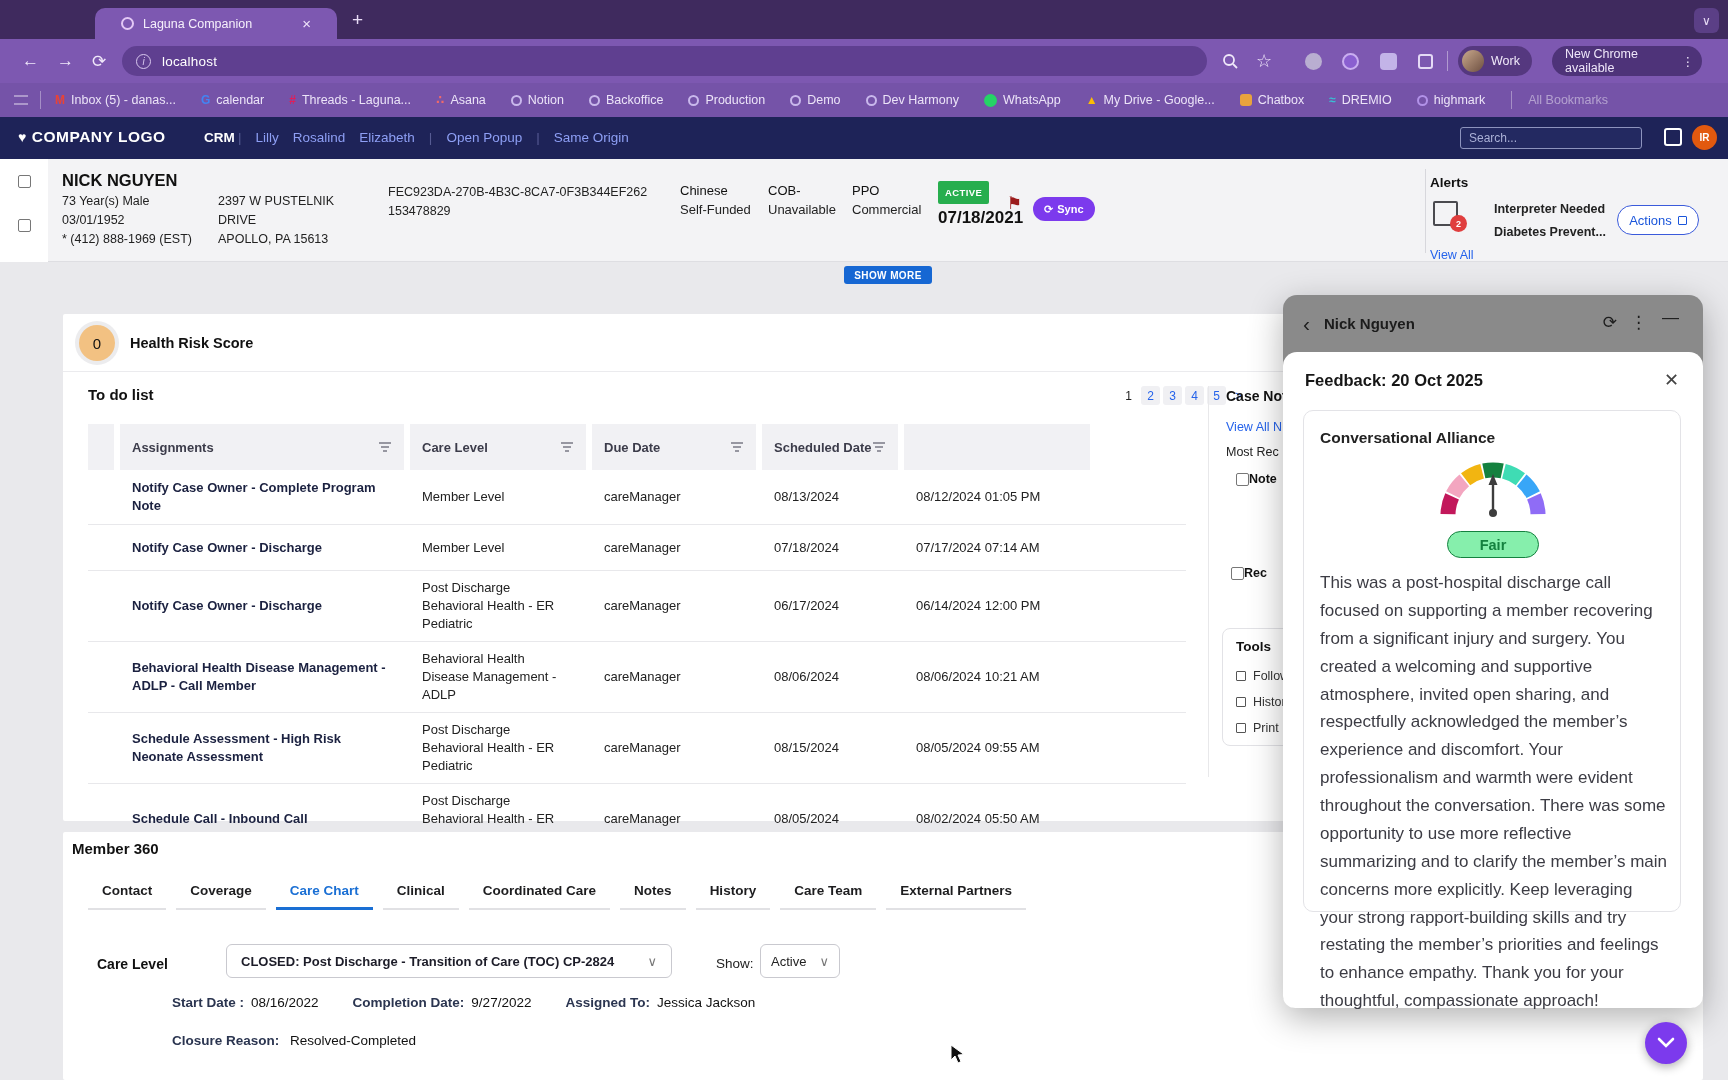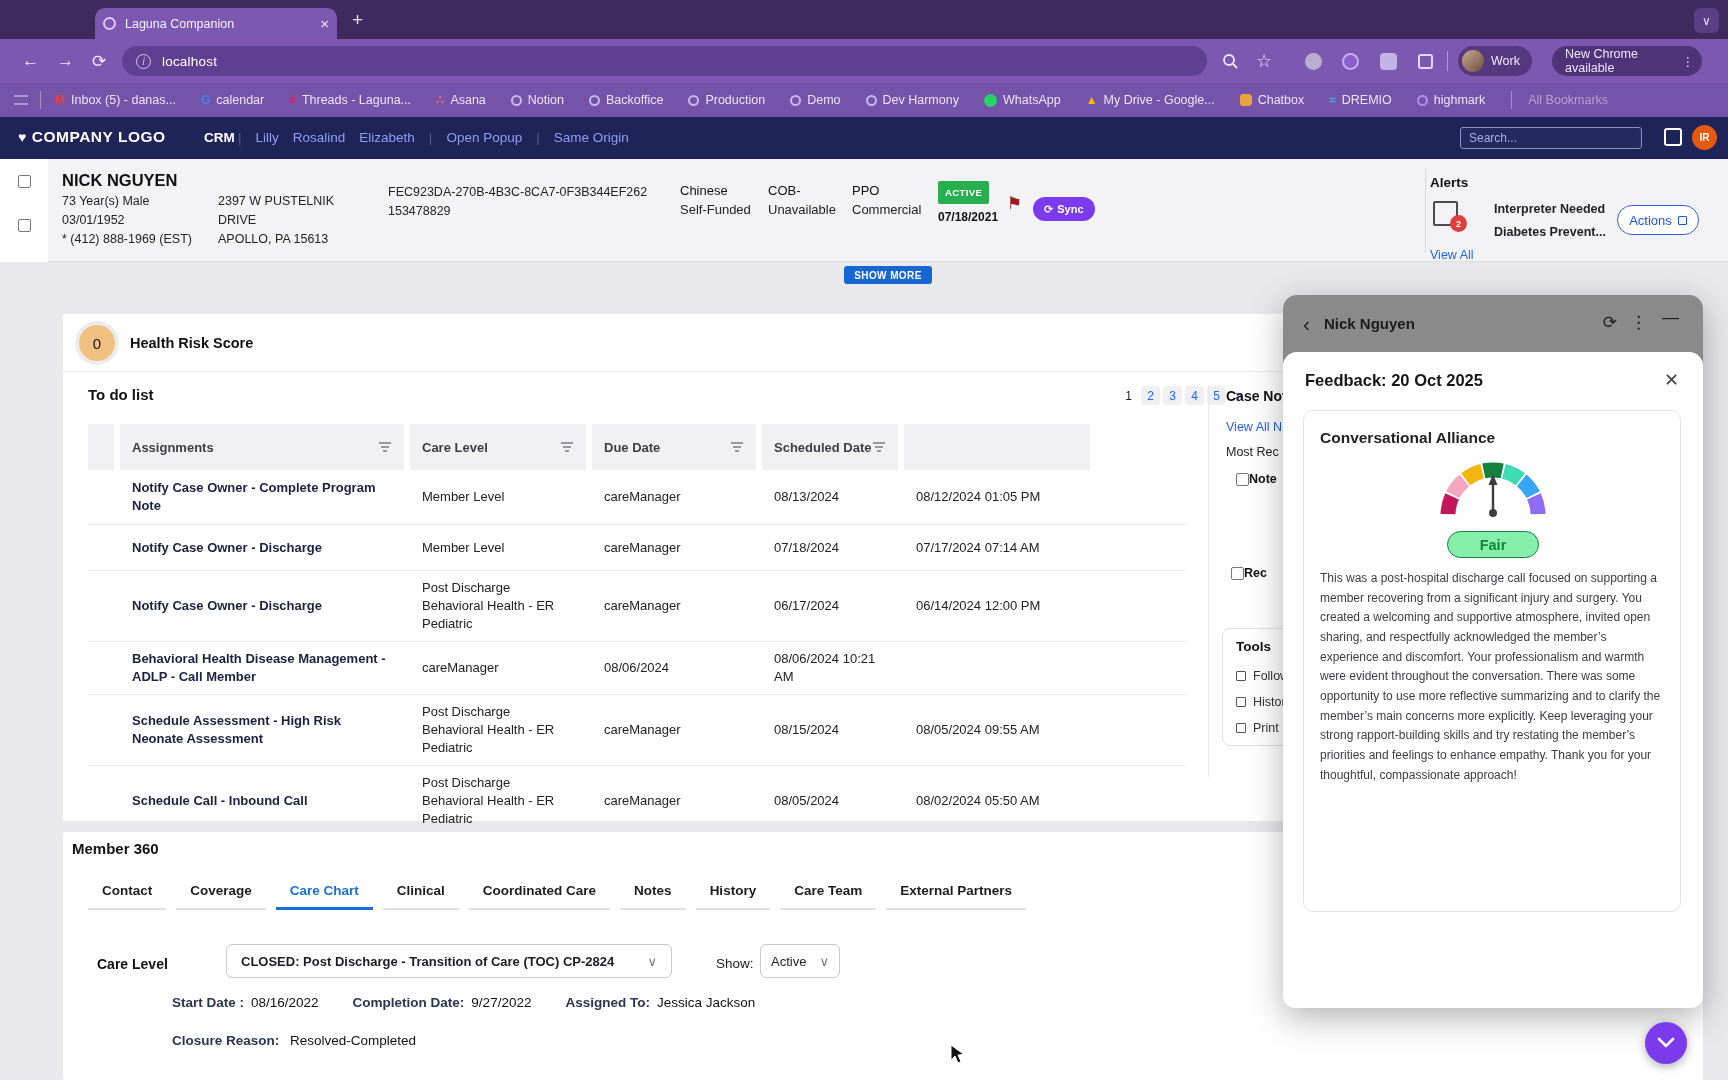--- a/index.html
+++ b/index.html
@@ -3,21 +3,21 @@
 <meta charset="utf-8">
 <style>
   html,body{margin:0;padding:0;background:#e9e9ec;}
   *{box-sizing:border-box;font-family:"Liberation Sans","DejaVu Sans",sans-serif;}
   #screen{position:relative;width:1728px;height:1080px;overflow:hidden;background:#e9e9ec;}
   .abs{position:absolute;}
 
   
   .tabstrip{left:0;top:0;width:1728px;height:39px;background:#3f2a5e;}
   .tab{left:95px;top:8px;width:242px;height:31px;background:#7d58b1;border-radius:10px 10px 0 0;
-       display:flex;align-items:center;padding:0 4px;color:#f6f0fc;}
+       display:flex;align-items:center;padding:0 22px;color:#f6f0fc;}
   .favicon{width:13px;height:13px;border:2.5px solid #e3c8f5;border-radius:50%;margin:0 9px 0 4px;}
   .tab-title{font-size:12.5px;flex:1;}
   .tab-close{font-size:15px;color:#efe3fa;padding:0 4px;}
   .newtab{left:352px;top:9px;font-size:19px;color:#e8dcf6;}
   .tab-search{left:1694px;top:8px;width:25px;height:25px;background:#5b3f86;border-radius:6px;
        color:#e8dcf6;font-size:12px;display:flex;align-items:center;justify-content:center;}
   .toolbar{left:0;top:39px;width:1728px;height:44px;background:#7d58b1;}
   .tb-ic{position:absolute;top:0;height:44px;display:flex;align-items:center;color:#f0e8fa;font-size:17px;}
   .urlbar{position:absolute;left:122px;top:7px;width:1085px;height:30px;background:#5f3f90;border-radius:15px;
        display:flex;align-items:center;color:#fff;}
@@ -55,21 +55,21 @@
   
   .patientband{left:0;top:159px;width:1728px;height:103px;background:#f3f3f5;border-bottom:1px solid #dedee2;}
   .leftrail{position:absolute;left:0;top:0;width:48px;height:103px;background:#fff;}
   .chk{width:13px;height:13px;border:1.5px solid #777;border-radius:2px;background:#fff;}
   .pname{position:absolute;left:62px;top:12px;font-size:16.5px;font-weight:bold;color:#111;}
   .pdemo{position:absolute;left:62px;top:33px;font-size:12.5px;color:#222;line-height:19px;}
   .pcol{position:absolute;font-size:12.5px;color:#222;line-height:19px;}
   .pattr-top{font-size:13px;color:#111;}
   .pattr-bot{font-size:13px;color:#222;}
   .active-badge{background:#27ae4e;color:#fff;font-size:9.5px;font-weight:bold;padding:2px 7px;border-radius:2px;letter-spacing:.4px;display:inline-block;}
-  .status-date{font-size:12px;font-weight:bold;color:#111;margin-top:4px;}
+  .status-date{font-size:17px;font-weight:bold;color:#111;margin-top:4px;}
   .flag{position:absolute;left:1007px;top:34px;color:#9b1b1b;font-size:17px;}
   .sync-btn{position:absolute;left:1033px;top:38px;height:24px;border-radius:12px;background:#7c3aed;color:#fff;
        font-size:11px;font-weight:bold;display:flex;align-items:center;gap:4px;padding:0 11px;}
   .vline{position:absolute;width:1px;background:#d7d7dc;}
   .alerts-title{position:absolute;left:1430px;top:16px;font-size:13.5px;font-weight:bold;color:#111;}
   .alert-ic{position:absolute;left:1433px;top:42px;width:25px;height:25px;border:2.5px solid #4a4a4f;border-radius:2px;}
   .alert-badge{position:absolute;left:1450px;top:56px;width:17px;height:17px;border-radius:50%;background:#e03e3e;
        color:#fff;font-size:9px;font-weight:bold;display:flex;align-items:center;justify-content:center;}
   .alert-items{position:absolute;left:1494px;top:39px;font-size:12.5px;font-weight:bold;color:#222;line-height:23px;}
   .actions-btn{position:absolute;left:1617px;top:46px;width:82px;height:30px;border:1px solid #3b5bdb;border-radius:15px;
@@ -138,21 +138,21 @@
   .ov-title{margin-left:14px;font-size:15px;font-weight:bold;}
   .ov-ic{position:absolute;top:17px;font-size:17px;color:#1c1c1c;}
   .ov-body{position:absolute;left:0;top:57px;width:100%;height:656px;background:#fff;border-radius:14px 14px 12px 12px;}
   .fb-title{position:absolute;left:22px;top:19px;font-size:16.5px;font-weight:bold;color:#161616;}
   .fb-close{position:absolute;right:24px;top:17px;font-size:18px;color:#444;}
   .fb-card{position:absolute;left:20px;top:58px;width:378px;height:502px;border:1px solid #e3e3e7;border-radius:10px;}
   .fb-section{position:absolute;left:16px;top:18px;font-size:15.5px;font-weight:bold;color:#222;}
   .gauge-wrap{position:absolute;left:129px;top:44px;}
   .fair-pill{position:absolute;left:143px;top:120px;width:92px;height:27px;border:1.5px solid #14813f;border-radius:14px;
        display:flex;align-items:center;justify-content:center;font-size:14.5px;font-weight:bold;color:#14813f;background:#86efac;}
-  .fb-body{position:absolute;left:16px;top:158px;width:348px;font-size:12px;line-height:1.64;color:#3c3c44;}
+  .fb-body{position:absolute;left:16px;top:158px;width:348px;font-size:17px;line-height:1.64;color:#3c3c44;}
 
   .fab{left:1645px;top:1022px;width:42px;height:42px;border-radius:50%;background:#7c3aed;
        box-shadow:0 3px 10px rgba(0,0,0,.3);display:flex;align-items:center;justify-content:center;}
 </style>
 </head>
 <body>
 
 <div id="screen">
 
   <div class="abs tabstrip">
@@ -419,20 +419,21 @@
      <div class="tcell assign">Notify Case Owner - Discharge</div>
      <div class="tcell">Post Discharge Behavioral Health - ER Pediatric</div>
      <div class="tcell">careManager</div>
      <div class="tcell">06/17/2024</div>
      <div class="tcell">06/14/2024 12:00 PM</div>
      <div class="tcell"></div>
    </div>
           <div class="trow tbody-row" style="min-height:49px">
      <div class="tcell"></div>
      <div class="tcell assign">Behavioral Health Disease Management - ADLP - Call Member</div>
+     <div class="tcell">Behavioral Health Disease Management - ADLP</div>
      <div class="tcell">careManager</div>
      <div class="tcell">08/06/2024</div>
      <div class="tcell">08/06/2024 10:21 AM</div>
      <div class="tcell"></div>
    </div>
           <div class="trow tbody-row" style="min-height:53px">
      <div class="tcell"></div>
      <div class="tcell assign">Schedule Assessment - High Risk Neonate Assessment</div>
      <div class="tcell">Post Discharge Behavioral Health - ER Pediatric</div>
      <div class="tcell">careManager</div>

